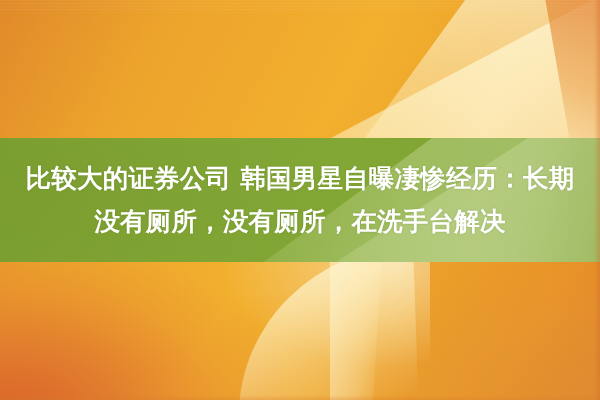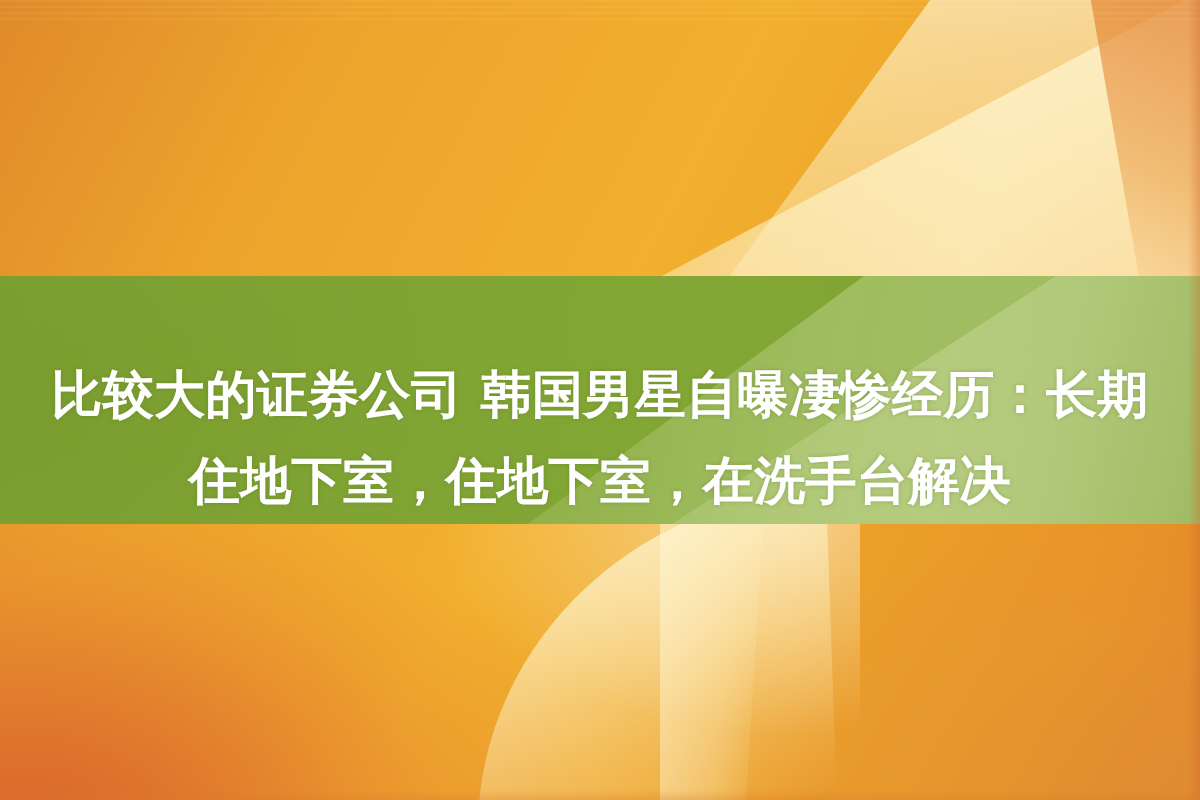--- a/index.html
+++ b/index.html
@@ -188,21 +188,20 @@
     left: 0;
     top: 138px;
     width: 600px;
     height: 124px;
     display: flex;
     flex-direction: column;
     align-items: center;
     justify-content: center;
     box-sizing: border-box;
     padding: 0 18px;
-    margin-top: 20px;
   }
   .headline-line {
     color: #ffffff;
     font-family: "DejaVu Sans", "Liberation Sans", sans-serif;
     font-weight: bold;
     font-size: 25.5px;
     line-height: 43px;
     letter-spacing: 0.2px;
     white-space: nowrap;
     text-align: center;
@@ -265,20 +264,20 @@
   <div class="wedge-bottom-edge"></div>
 
   <div class="band">
     <div class="band-glow-left"></div>
     <div class="band-wedge"></div>
     <div class="band-wedge2"></div>
   </div>
 
   <div class="headline">
     <div class="headline-line">比较大的证券公司 韩国男星自曝凄惨经历：长期</div>
-    <div class="headline-line">住地下室，住地下室，在洗手台解决</div>
+    <div class="headline-line">没有厕所，没有厕所，在洗手台解决</div>
   </div>
 
   <div class="scanlines"></div>
   <div class="edge-right"></div>
   <div class="edge-bottom"></div>
 
 </div>
 
 </body></html>

